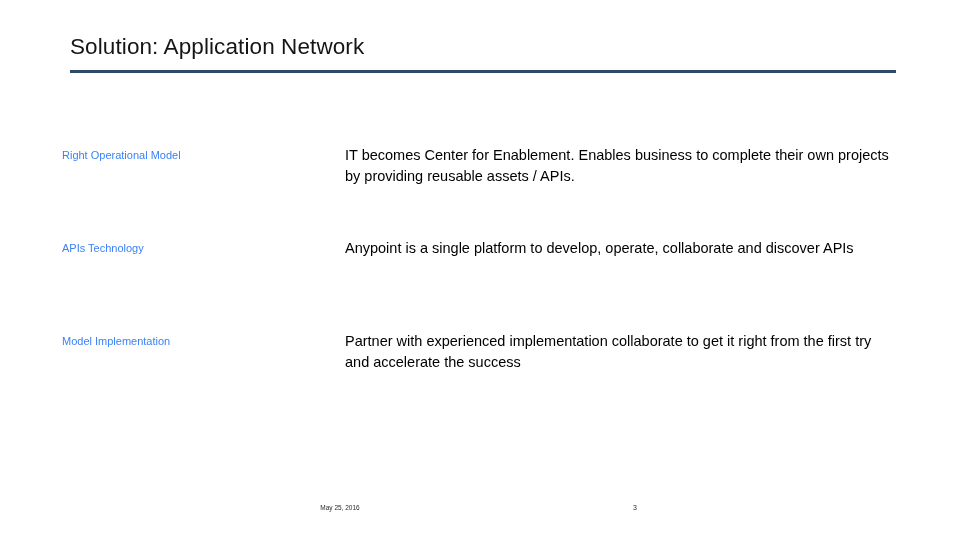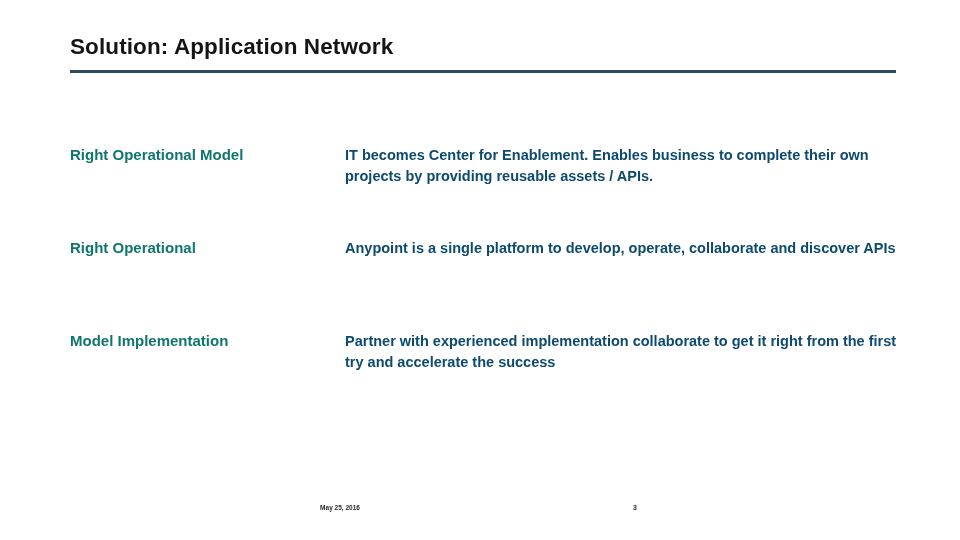--- a/index.html
+++ b/index.html
@@ -10,21 +10,20 @@
   body {
     font-family: "Liberation Sans", sans-serif;
     -webkit-font-smoothing: antialiased;
   }
   .slide {
     position: relative;
     width: 960px;
     height: 540px;
     background: #ffffff;
     overflow: hidden;
-    font-weight: bold;
   }
 
   
   .slide-title {
     position: absolute;
     left: 70px;
     top: 33px;
     width: 830px;
     font-size: 22.5px;
     line-height: 28px;
@@ -53,35 +52,35 @@
     position: absolute;
     left: 0;
     width: 960px;
   }
   .row-1 { top: 145px; }
   .row-2 { top: 238px; }
   .row-3 { top: 331px; }
 
   .row-label {
     position: absolute;
-    left: 70px;
+    left: 62px;
     top: 0;
     width: 262px;
-    font-size: 15px;
+    font-size: 11px;
     line-height: 20px;
-    color: #0f766e;
+    color: #3b82f6;
   }
   .row-desc {
     position: absolute;
     left: 345px;
     top: 0;
     width: 552px;
     font-size: 14.5px;
     line-height: 20.5px;
-    color: #0c4a6e;
+    color: #000000;
   }
 
   
   .footer-date {
     position: absolute;
     left: 280px;
     top: 503px;
     width: 120px;
     text-align: center;
     font-size: 6.5px;
@@ -109,21 +108,21 @@
   <div class="title-rule"></div>
 
   <div class="content">
 
     <div class="row row-1">
       <div class="row-label">Right Operational Model</div>
       <div class="row-desc">IT becomes Center for Enablement. Enables business to complete their own projects by providing reusable assets / APIs.</div>
     </div>
 
     <div class="row row-2">
-      <div class="row-label">Right Operational</div>
+      <div class="row-label">APIs Technology</div>
       <div class="row-desc">Anypoint is a single platform to develop, operate, collaborate and discover APIs</div>
     </div>
 
     <div class="row row-3">
       <div class="row-label">Model Implementation</div>
       <div class="row-desc">Partner with experienced implementation collaborate to get it right from the first try and accelerate the success</div>
     </div>
 
   </div>
 

